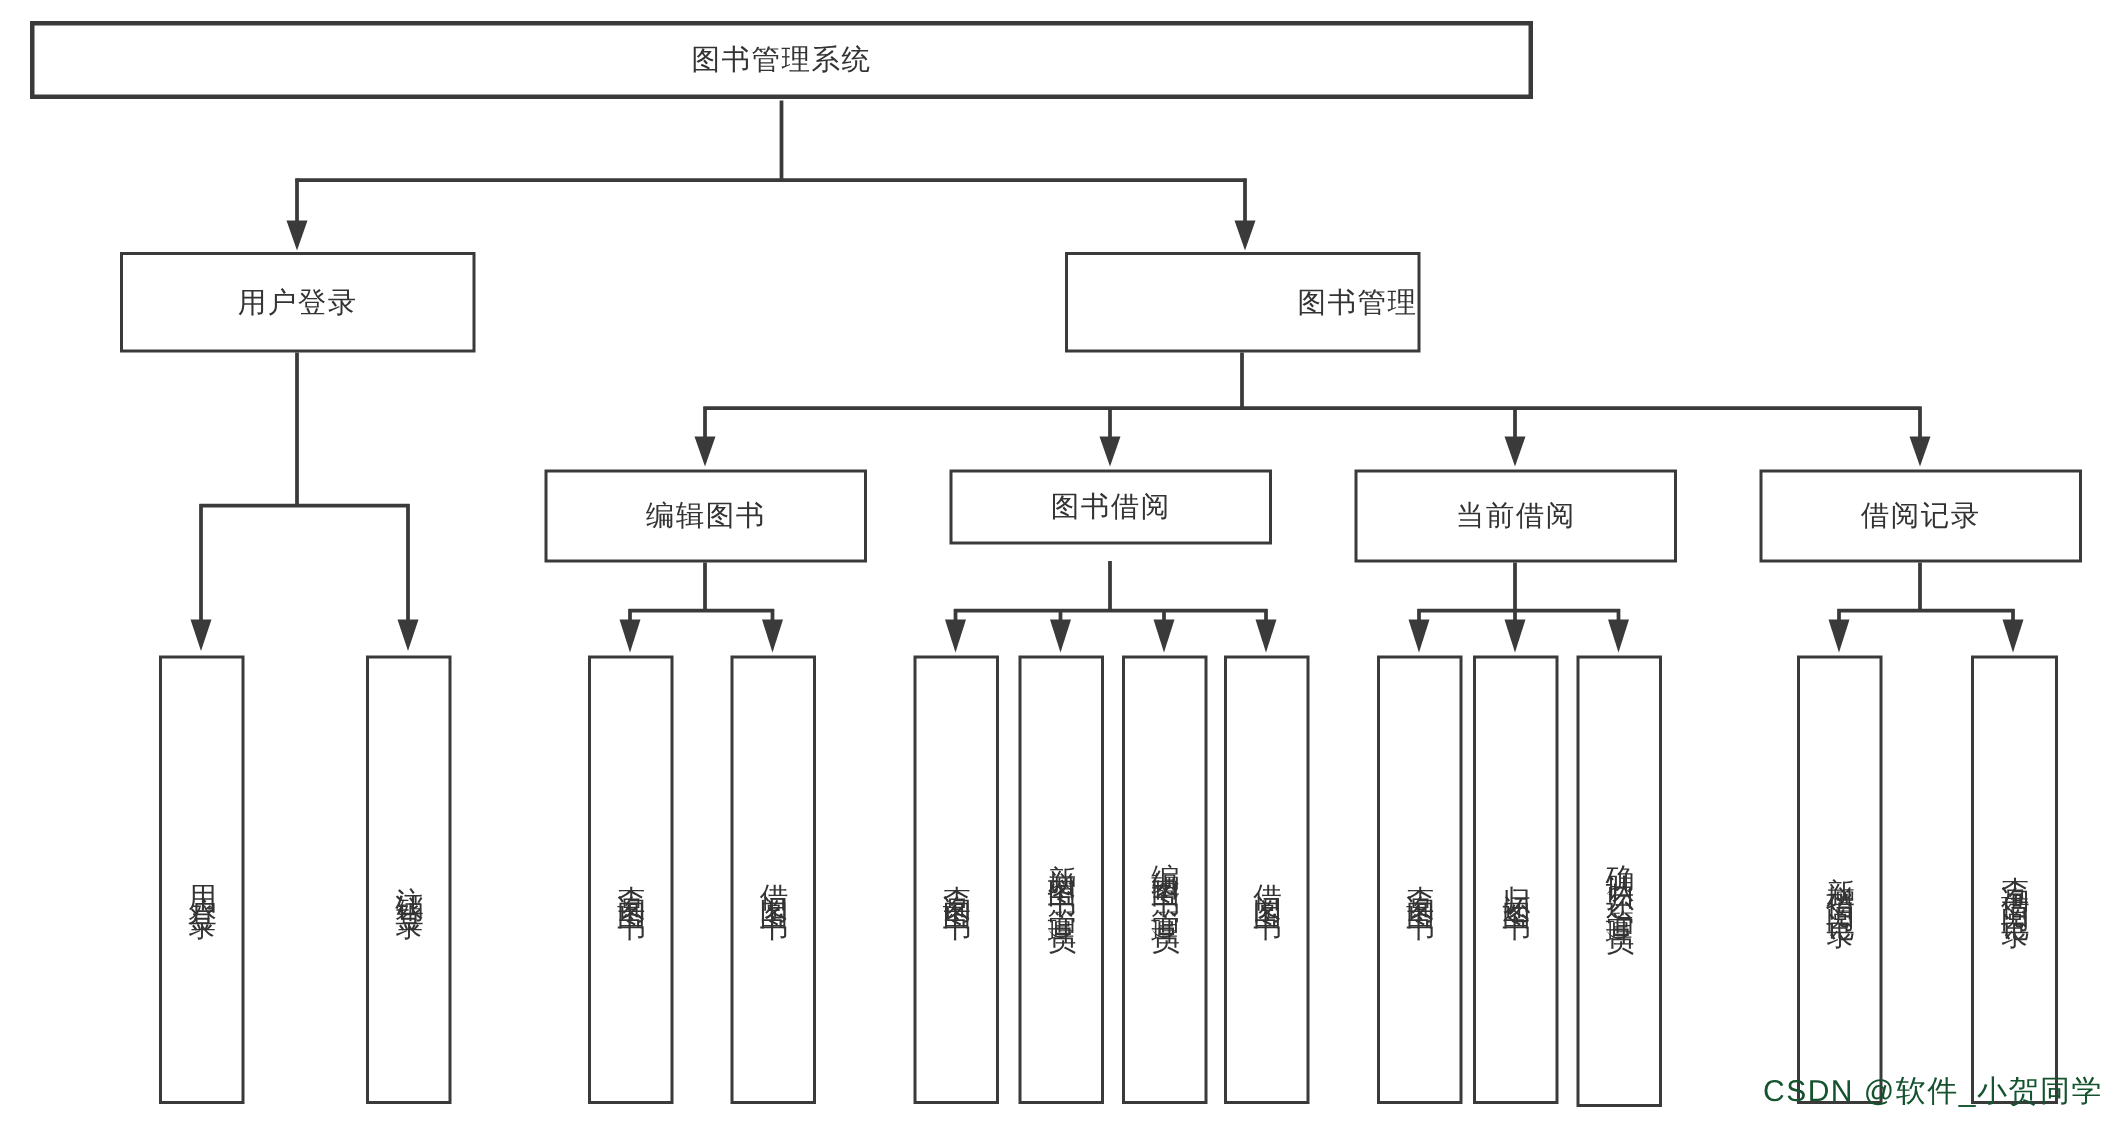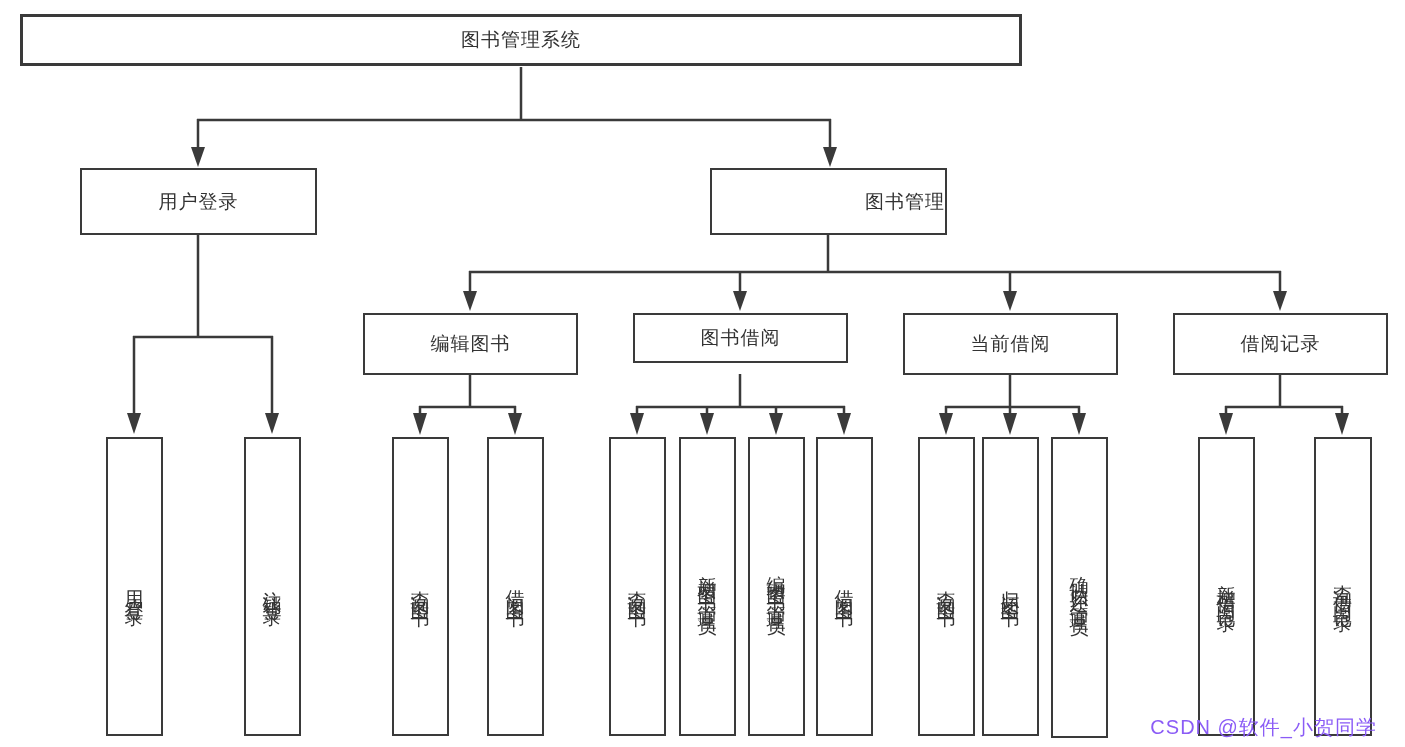--- a/index.html
+++ b/index.html
@@ -30,25 +30,25 @@
     z-index: 2;
   }
   .leaf .lbl {
     writing-mode: vertical-rl;
     text-orientation: mixed;
     letter-spacing: 6px;
     line-height: 1;
   }
   .watermark {
     position: absolute;
-    right: 28px;
+    right: 3px;
     bottom: 6px;
     font-size: 20px;
     letter-spacing: 1px;
-    color: #8b5cf6;
+    color: #14532d;
     z-index: 3;
     white-space: nowrap;
   }
 </style>
 </head>
 <body>
 
 <div class="canvas">
 
   <svg class="connectors" viewBox="0 0 1405 747" xmlns="http://www.w3.org/2000/svg">

